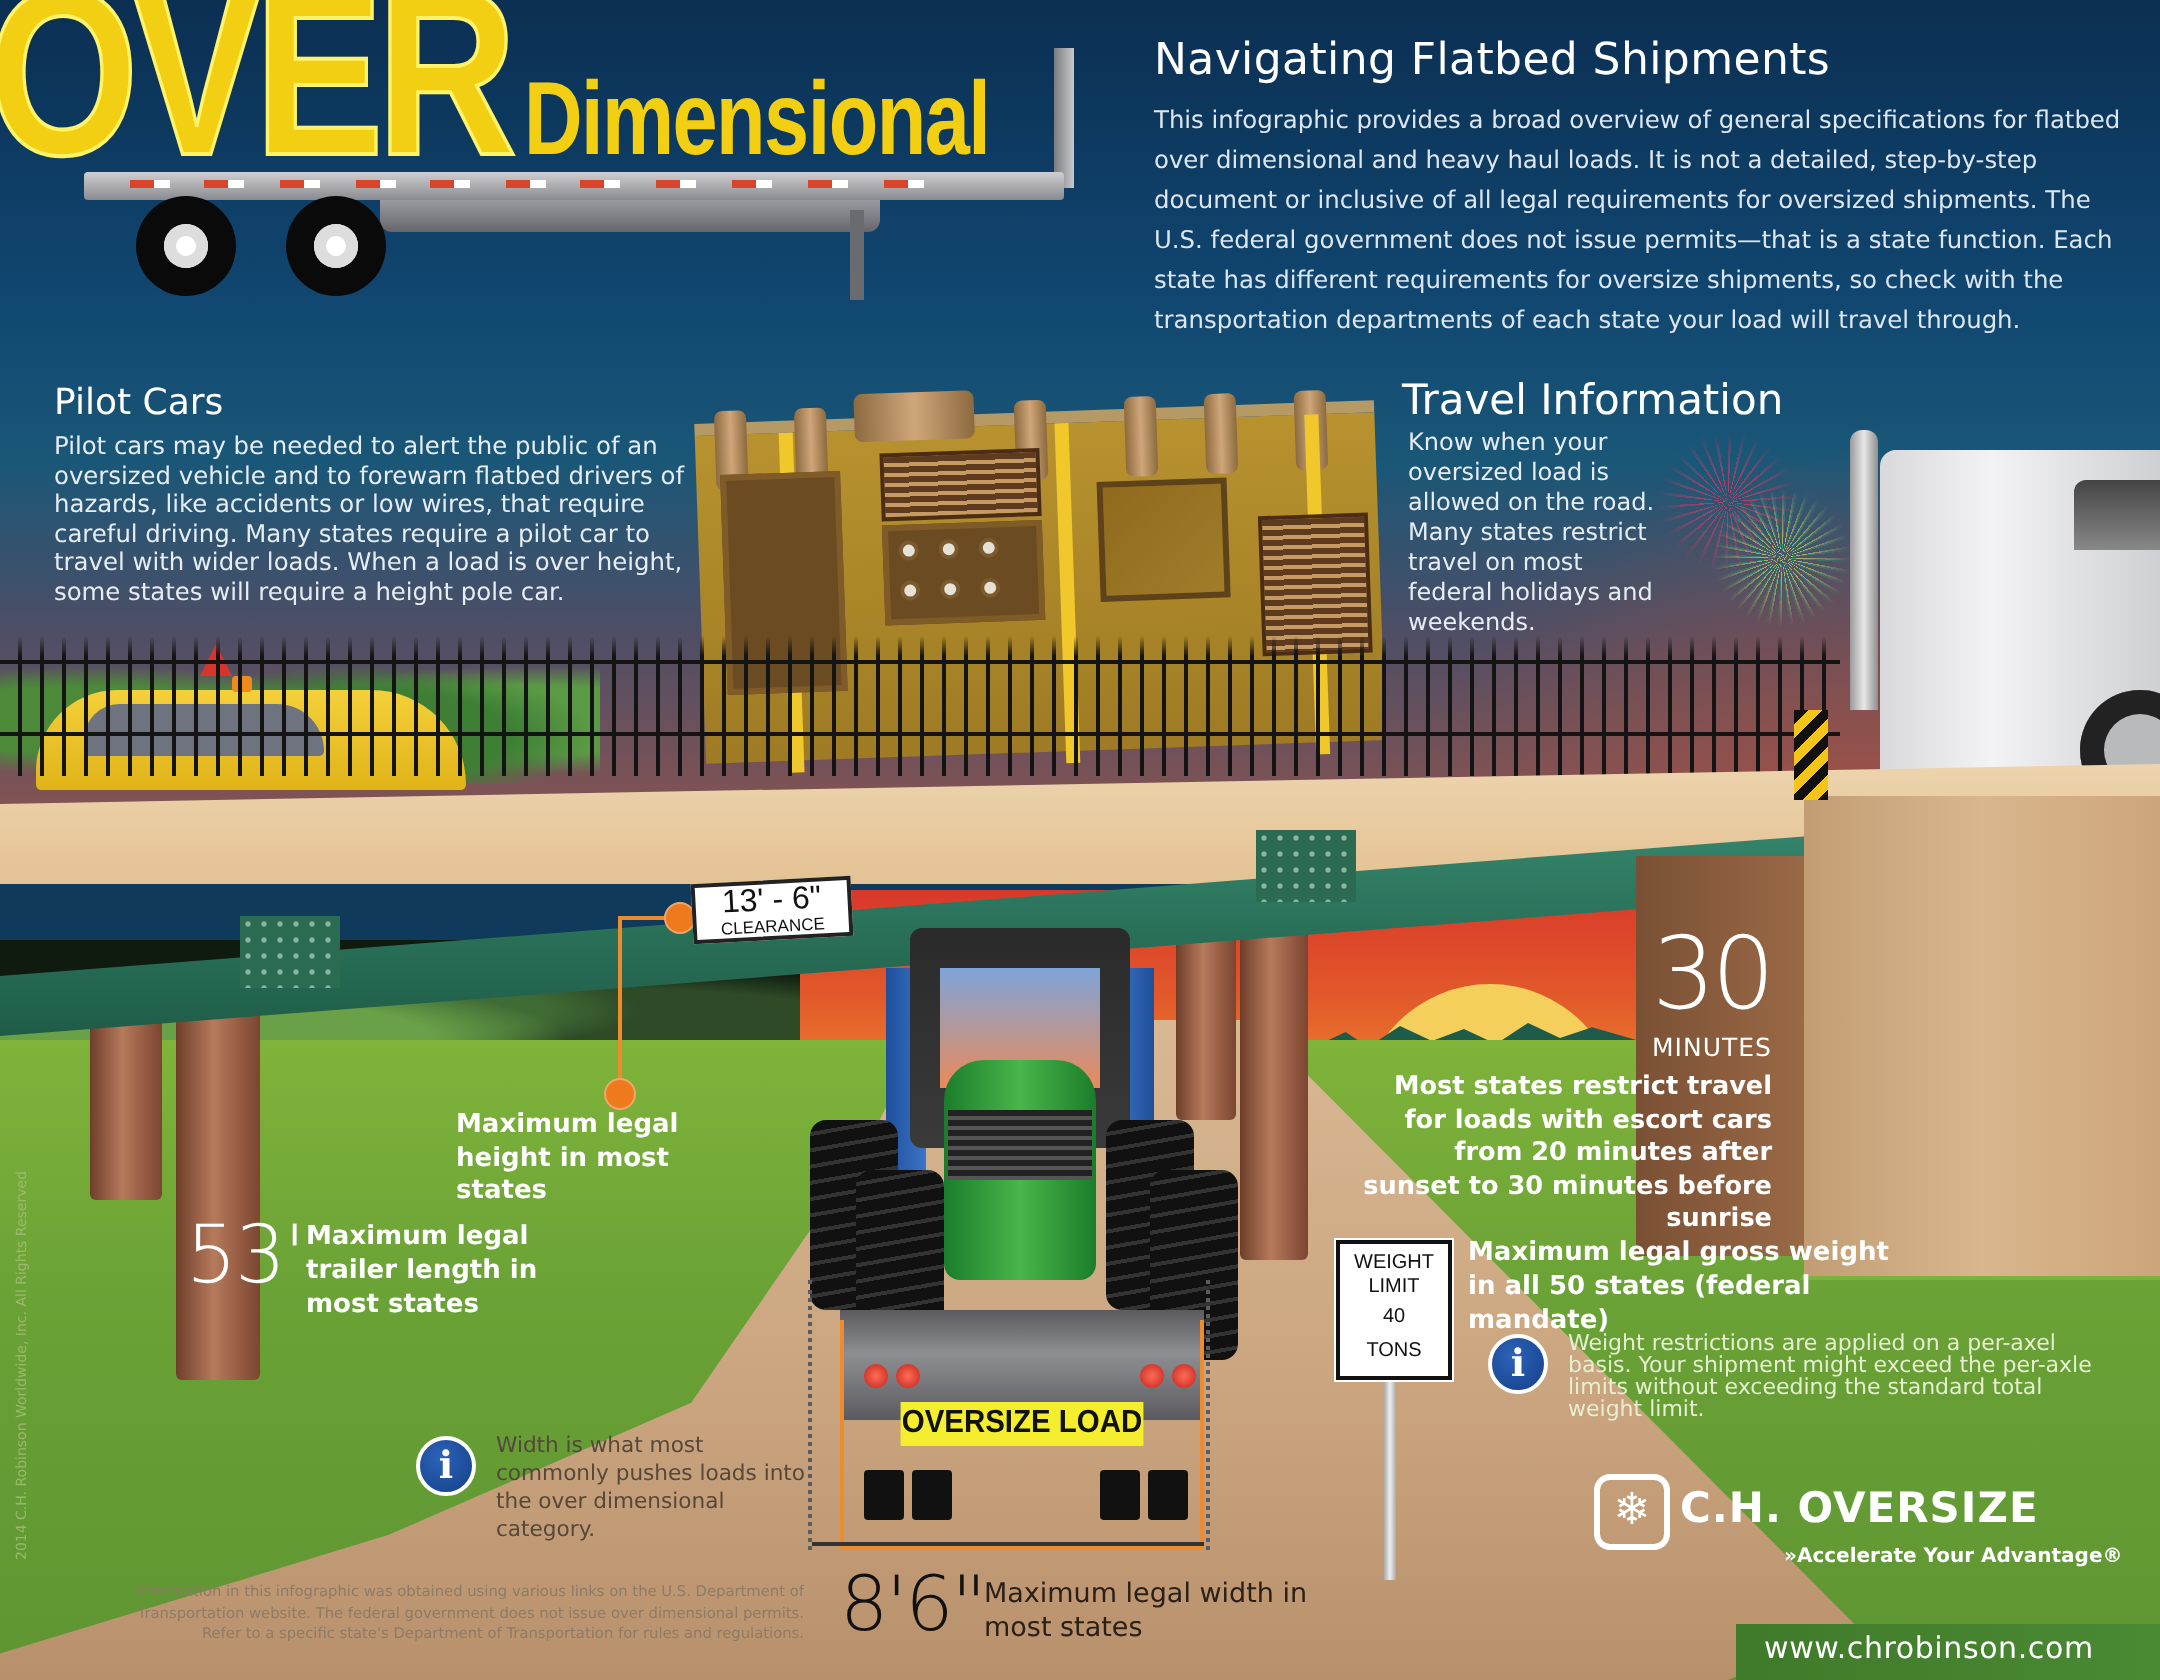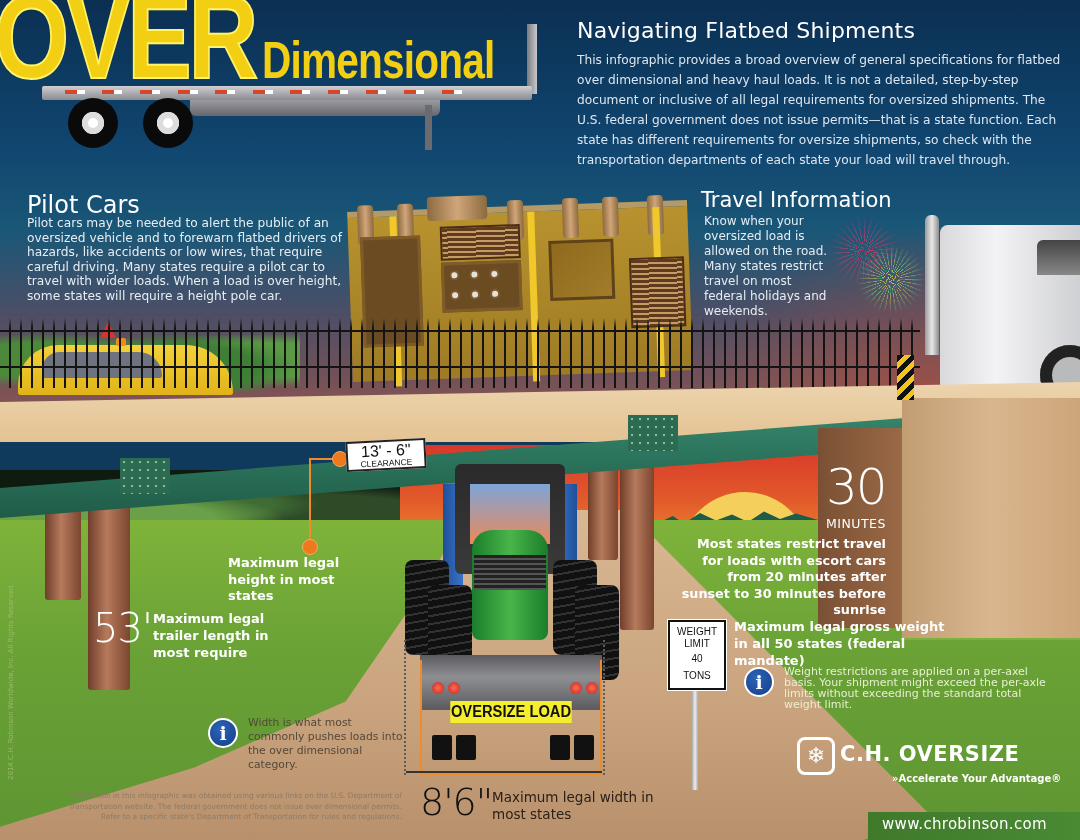--- a/index.html
+++ b/index.html
@@ -23,21 +23,21 @@
   .trailer-post { left: 527px; top: 24px; width: 10px; height: 70px; background: linear-gradient(90deg,#7a7b80,#c9c9cc); }
   .trailer-leg { left: 425px; top: 105px; width: 7px; height: 45px; background: #6a6b70; }
   .reflector { top: 90px; width: 20px; height: 4px; background: linear-gradient(90deg,#d9452b 60%, #fff 60%); }
   .wheel { top: 98px; width: 50px; height: 50px; border-radius: 50%; background: #0a0a0a; }
   .wheel::after { content: ""; position: absolute; left: 14px; top: 14px; width: 22px; height: 22px; border-radius: 50%; background: #fff; box-shadow: inset 0 0 0 6px #ddd; }
 
   
   .nav-title { left: 577px; top: 18px; font-size: 22px; color: #fff; font-weight: 400; letter-spacing: 0.2px; }
   .nav-body { left: 577px; top: 50px; width: 490px; font-size: 12.2px; line-height: 20px; color: #dde6ee; }
 
-  .pilot-title { left: 27px; top: 191px; font-size: 24px; color: #fff; }
+  .pilot-title { left: 27px; top: 191px; font-size: 18px; color: #fff; }
   .pilot-body { left: 27px; top: 216px; width: 330px; font-size: 12.2px; line-height: 14.5px; color: #e6edf2; }
 
   .travel-title { left: 701px; top: 188px; font-size: 21px; color: #fff; }
   .travel-body { left: 704px; top: 214px; width: 125px; font-size: 12px; line-height: 15px; color: #e6edf2; }
 
   
   .firework { border-radius: 50%; }
   .fw1 { left: 828px; top: 215px; width: 72px; height: 72px;
          background: repeating-conic-gradient(#d33a6a 0deg 3deg, transparent 3deg 12deg); opacity: .75;
          -webkit-mask: radial-gradient(circle, #000 20%, transparent 70%); mask: radial-gradient(circle, #000 20%, transparent 70%); }
@@ -282,21 +282,21 @@
 <div class="abs orange-line-v"></div>
 <div class="abs orange-dot" style="left:332px; top:451px;"></div>
 <div class="abs orange-dot" style="left:302px; top:539px;"></div>
 <div class="abs clearance-sign">
   <span class="v">13' - 6"</span>
   <span class="c">CLEARANCE</span>
 </div>
 <div class="abs height-label" style="width:140px;">Maximum legal height in most states</div>
 
 <div class="abs stat-53">53'</div>
-<div class="abs trailer-label" style="width:120px;">Maximum legal trailer length in most require</div>
+<div class="abs trailer-label" style="width:120px;">Maximum legal trailer length in most states</div>
 
 <div class="abs info-icon" style="left:208px; top:718px;">i</div>
 <div class="abs width-note" style="width:160px;">Width is what most commonly pushes loads into the over dimensional category.</div>
 
 <div class="abs stat-86">8'6"</div>
 <div class="abs width-label" style="width:165px;">Maximum legal width in most states</div>
 
 <div class="abs stat-30">30</div>
 <div class="abs minutes">MINUTES</div>
 <div class="abs thirty-body">Most states restrict travel for loads with escort cars from 20 minutes after sunset to 30 minutes before sunrise</div>

